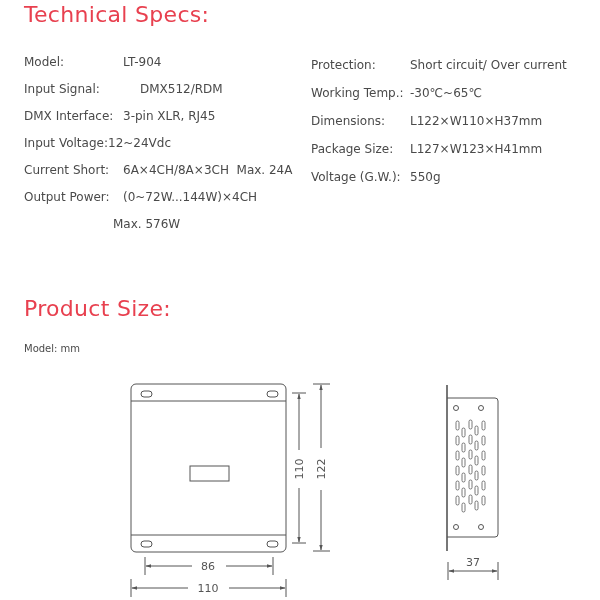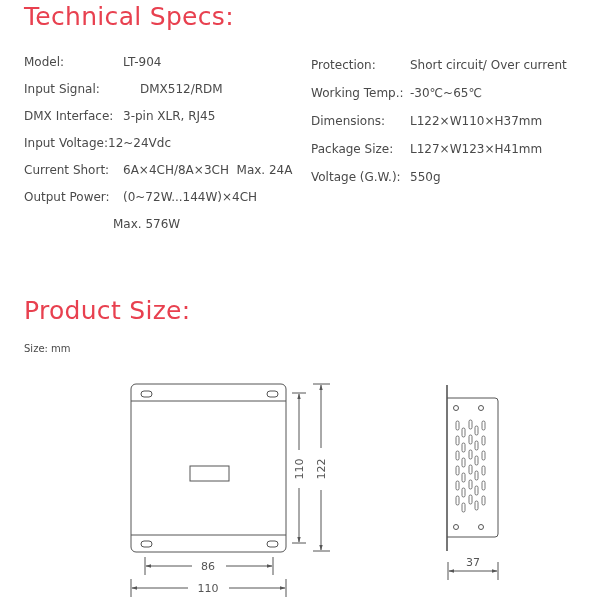--- a/index.html
+++ b/index.html
@@ -1,19 +1,19 @@
 <!DOCTYPE html>
 <html><head>
 <meta charset="utf-8">
 <style>
   html, body { margin:0; padding:0; background:#ffffff; }
   body { width:600px; height:600px; position:relative; overflow:hidden;
          font-family:"DejaVu Sans", sans-serif; color:#4a4a4a; }
   .h1 { position:absolute; left:24px; font-family:"DejaVu Sans", sans-serif;
-        font-weight:normal; font-size:25px; letter-spacing:0.3px; color:#e8404f; margin:0; }
+        font-weight:normal; font-size:22px; letter-spacing:0.3px; color:#e8404f; margin:0; }
   #title-tech { top:2px; }
   #title-size { top:296px; }
   .spec { position:absolute; font-size:12px; color:#4a4a4a; white-space:nowrap; }
   .lbl { position:absolute; }
   .val { position:absolute; }
   .unit { position:absolute; left:24px; top:343px; font-size:10px; color:#4a4a4a; }
   svg { position:absolute; left:0; top:0; }
   .dimtxt { font-family:"DejaVu Sans", sans-serif; font-size:11px; fill:#555; }
 </style>
 </head>
@@ -68,21 +68,21 @@
     <span class="lbl" style="left:0">Package Size:</span>
     <span class="val" style="left:99px">L127×W123×H41mm</span>
   </div>
   <div class="spec" style="top:170px;left:311px;">
     <span class="lbl" style="left:0">Voltage (G.W.):</span>
     <span class="val" style="left:99px">550g</span>
   </div>
 </div>
 
 <h1 class="h1" id="title-size">Product Size:</h1>
-<div class="unit">Size: mm</div>
+<div class="unit">Model: mm</div>
 
 <svg width="600" height="600" viewBox="0 0 600 600">
   <defs>
     <marker id="arr" viewBox="0 0 10 10" refX="9" refY="5" markerWidth="6" markerHeight="6" orient="auto-start-reverse">
       <path d="M0,2 L10,5 L0,8 z" fill="#555"></path>
     </marker>
   </defs>
 
   <g stroke="#555" fill="none" stroke-width="1">
     <rect x="131" y="384" width="155" height="168" rx="5" ry="5"></rect>

